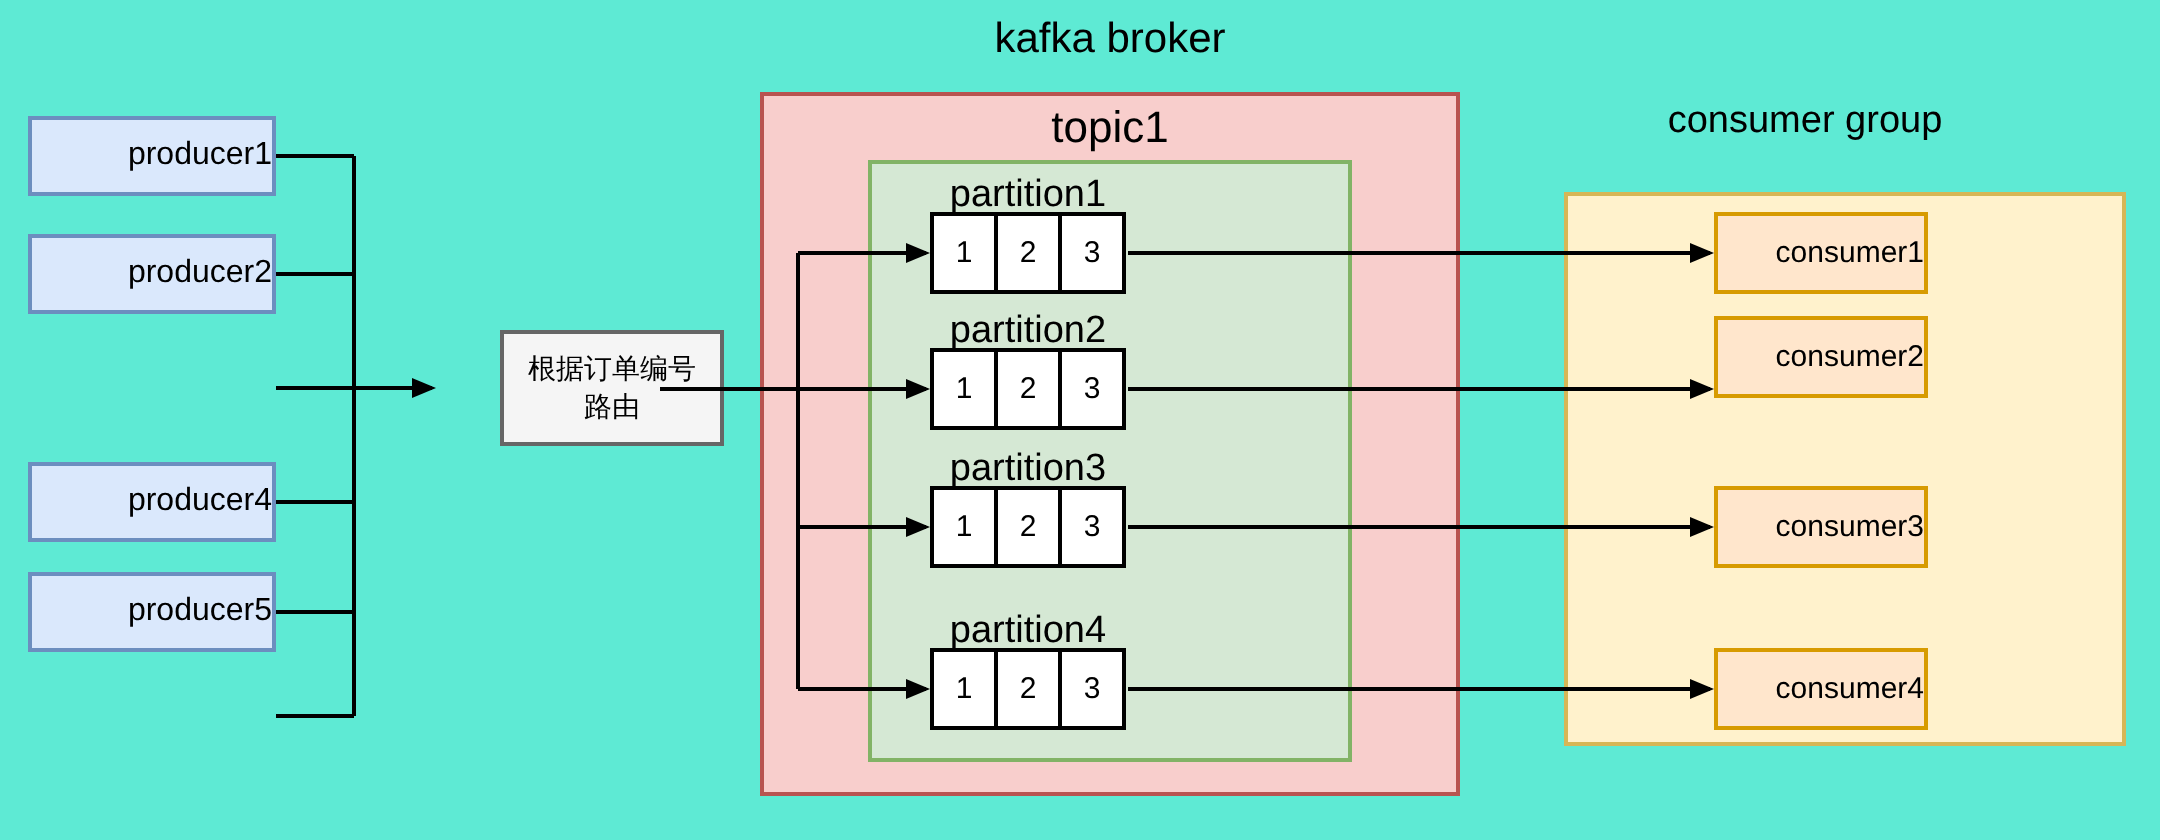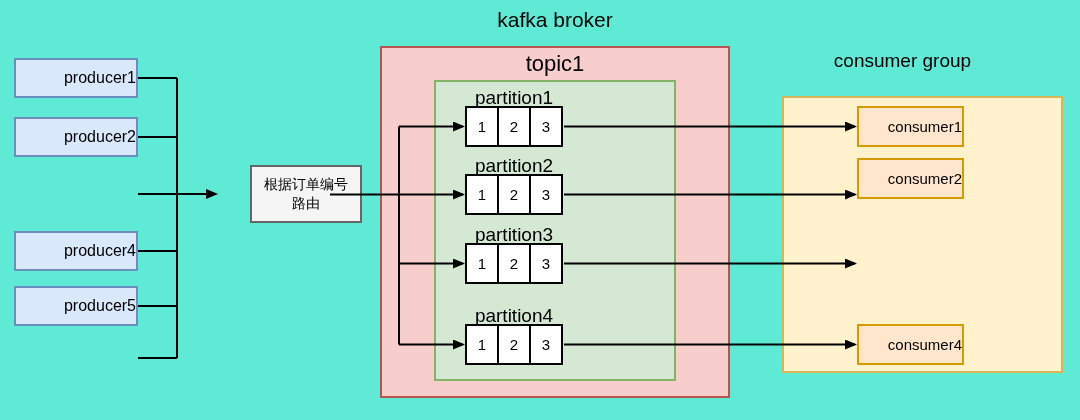--- a/index.html
+++ b/index.html
@@ -134,20 +134,23 @@
       <div class="cell">3</div>
     </div>
   </div>
 
   <div class="abs consumer" style="top:106px">
       <span>consumer1</span>
     </div>
   <div class="abs consumer" style="top:158px">
       <span>consumer2</span>
     </div>
+  <div class="abs consumer" style="top:243px">
+      <span>consumer3</span>
+    </div>
   <div class="abs consumer" style="top:324px">
       <span>consumer4</span>
     </div>
 
   <svg class="abs connectors" width="1080" height="420" viewBox="0 0 1080 420" xmlns="http://www.w3.org/2000/svg">
     <defs>
       <marker id="arrow" viewBox="0 0 12 10" markerWidth="12" markerHeight="10" refX="10" refY="5" orient="auto" markerUnits="userSpaceOnUse">
         <path d="M0,0 L12,5 L0,10 Z" fill="#000000"></path>
       </marker>
     </defs>

